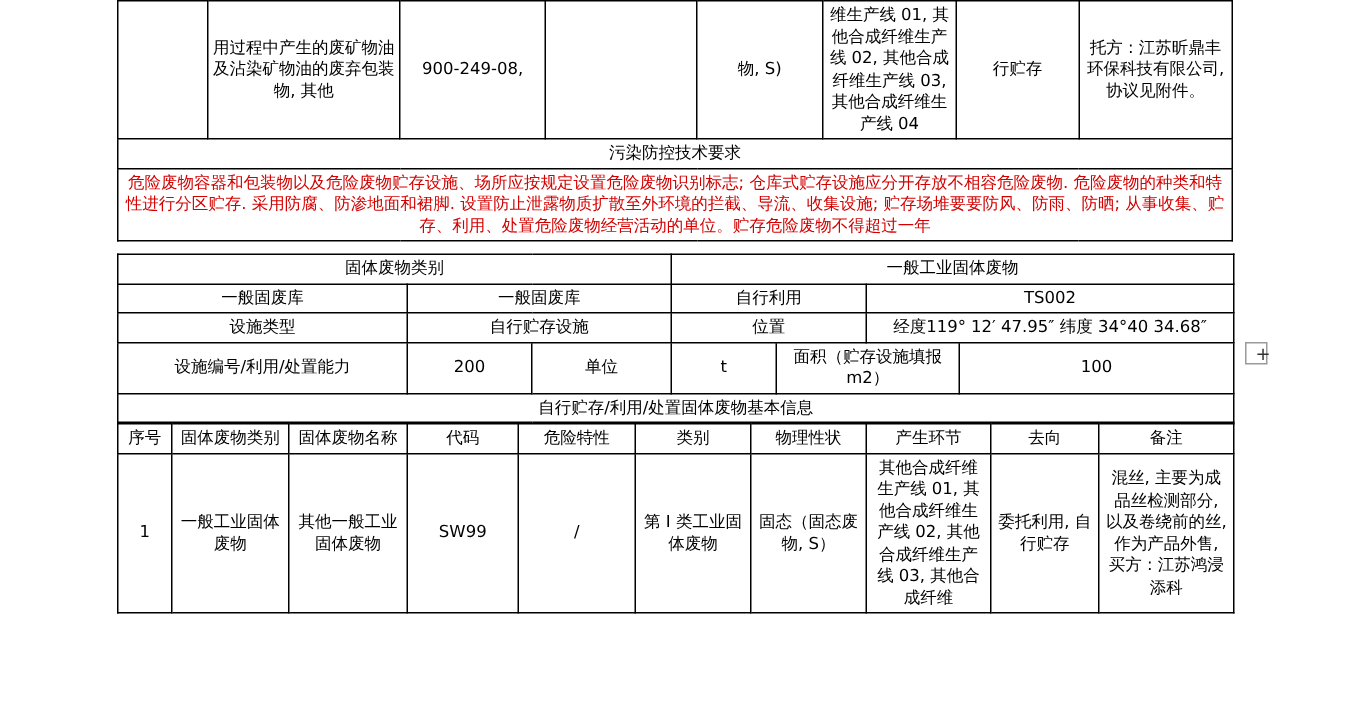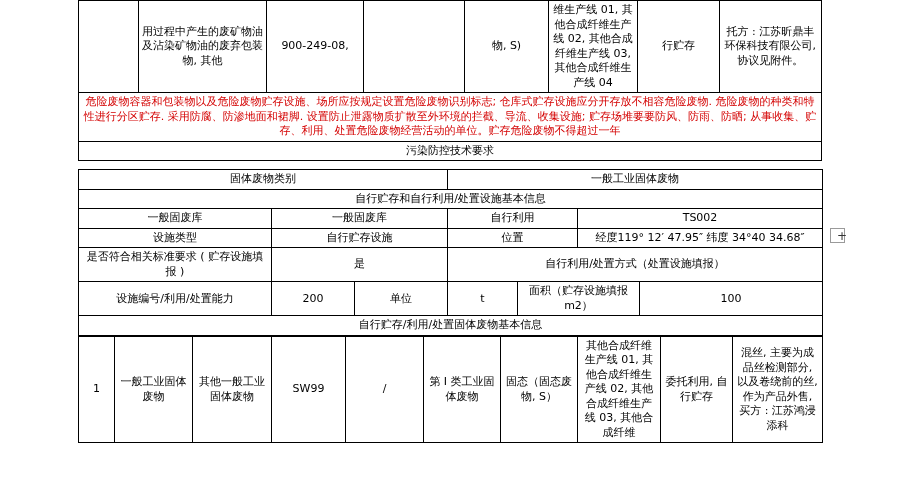--- a/index.html
+++ b/index.html
@@ -94,62 +94,54 @@
       <td class="top"></td>
       <td class="left top">用过程中产生的废矿物油及沾染矿物油的废弃包装物, 其他</td>
       <td class="top">900-249-08,</td>
       <td class="top"></td>
       <td class="top">物, S)</td>
       <td class="top">维生产线 01, 其他合成纤维生产线 02, 其他合成纤维生产线 03, 其他合成纤维生产线 04</td>
       <td class="top">行贮存</td>
       <td class="left top">托方 : 江苏昕鼎丰环保科技有限公司, 协议见附件。</td>
     </tr>
     <tr>
-      <td colspan="8" class="para red">危险废物容器和包装物以及危险废物贮存设施、场所应按规定设置危险废物识别标志; 仓库式贮存设施应分开存放不相容危险废物. 危险废物的种类和特性进行分区贮存. 采用防腐、防渗地面和裙脚. 设置防止泄露物质扩散至外环境的拦截、导流、收集设施; 贮存场堆要要防风、防雨、防晒; 从事收集、贮存、利用、处置危险废物经营活动的单位。贮存危险废物不得超过一年</td>
+      <td colspan="8" class="section-title">污染防控技术要求</td>
     </tr>
     <tr>
-      <td colspan="8" class="section-title">污染防控技术要求</td>
+      <td colspan="8" class="para red">危险废物容器和包装物以及危险废物贮存设施、场所应按规定设置危险废物识别标志; 仓库式贮存设施应分开存放不相容危险废物. 危险废物的种类和特性进行分区贮存. 采用防腐、防渗地面和裙脚. 设置防止泄露物质扩散至外环境的拦截、导流、收集设施; 贮存场堆要要防风、防雨、防晒; 从事收集、贮存、利用、处置危险废物经营活动的单位。贮存危险废物不得超过一年</td>
     </tr>
   </tbody>
     </table>
 
   <table class="doc" style="margin-top:8px">
     <colgroup>
       <col style="width:193px">
       <col style="width:83px">
       <col style="width:93px">
       <col style="width:70px">
       <col style="width:60px">
       <col style="width:62px">
       <col style="width:183px">
     </colgroup>
     <tbody>
         <tr>
       <td colspan="3">固体废物类别</td>
       <td colspan="4">一般工业固体废物</td>
     </tr>
     <tr>
-      <td colspan="7" class="section-title">自行贮存和自行利用/处置设施基本信息</td>
-    </tr>
-    <tr>
       <td>一般固废库</td>
       <td colspan="2">一般固废库</td>
       <td colspan="2">自行利用</td>
       <td colspan="2">TS002</td>
     </tr>
     <tr>
       <td>设施类型</td>
       <td colspan="2">自行贮存设施</td>
       <td colspan="2">位置</td>
       <td colspan="2">经度119° 12′ 47.95″ 纬度 34°40 34.68″</td>
-    </tr>
-    <tr>
-      <td>是否符合相关标准要求 ( 贮存设施填报 )</td>
-      <td colspan="2">是</td>
-      <td colspan="4">自行利用/处置方式（处置设施填报）</td>
     </tr>
     <tr>
       <td>设施编号/利用/处置能力</td>
       <td>200</td>
       <td>单位</td>
       <td>t</td>
       <td colspan="2">面积（贮存设施填报m2）</td>
       <td>100</td>
     </tr>
     <tr>
@@ -165,20 +157,32 @@
       <col style="width:79px">
       <col style="width:74px">
       <col style="width:78px">
       <col style="width:77px">
       <col style="width:77px">
       <col style="width:83px">
       <col style="width:72px">
       <col style="width:90px">
     </colgroup>
     <tbody>
+        <tr>
+      <td>序号</td>
+      <td>固体废物类别</td>
+      <td>固体废物名称</td>
+      <td>代码</td>
+      <td>危险特性</td>
+      <td>类别</td>
+      <td>物理性状</td>
+      <td>产生环节</td>
+      <td>去向</td>
+      <td>备注</td>
+    </tr>
     <tr>
       <td>1</td>
       <td>一般工业固体废物</td>
       <td>其他一般工业固体废物</td>
       <td>SW99</td>
       <td>/</td>
       <td>第 I 类工业固体废物</td>
       <td class="top">固态（固态废物, S）</td>
       <td class="top">其他合成纤维生产线 01, 其他合成纤维生产线 02, 其他合成纤维生产线 03, 其他合成纤维</td>
       <td>委托利用, 自行贮存</td>

